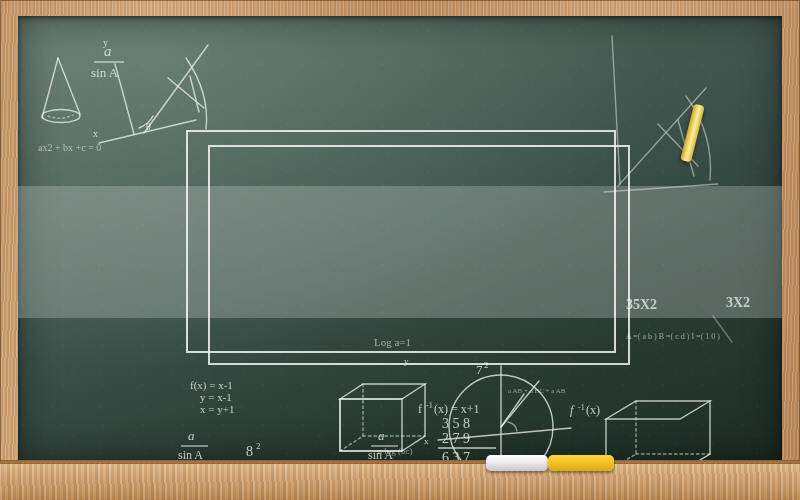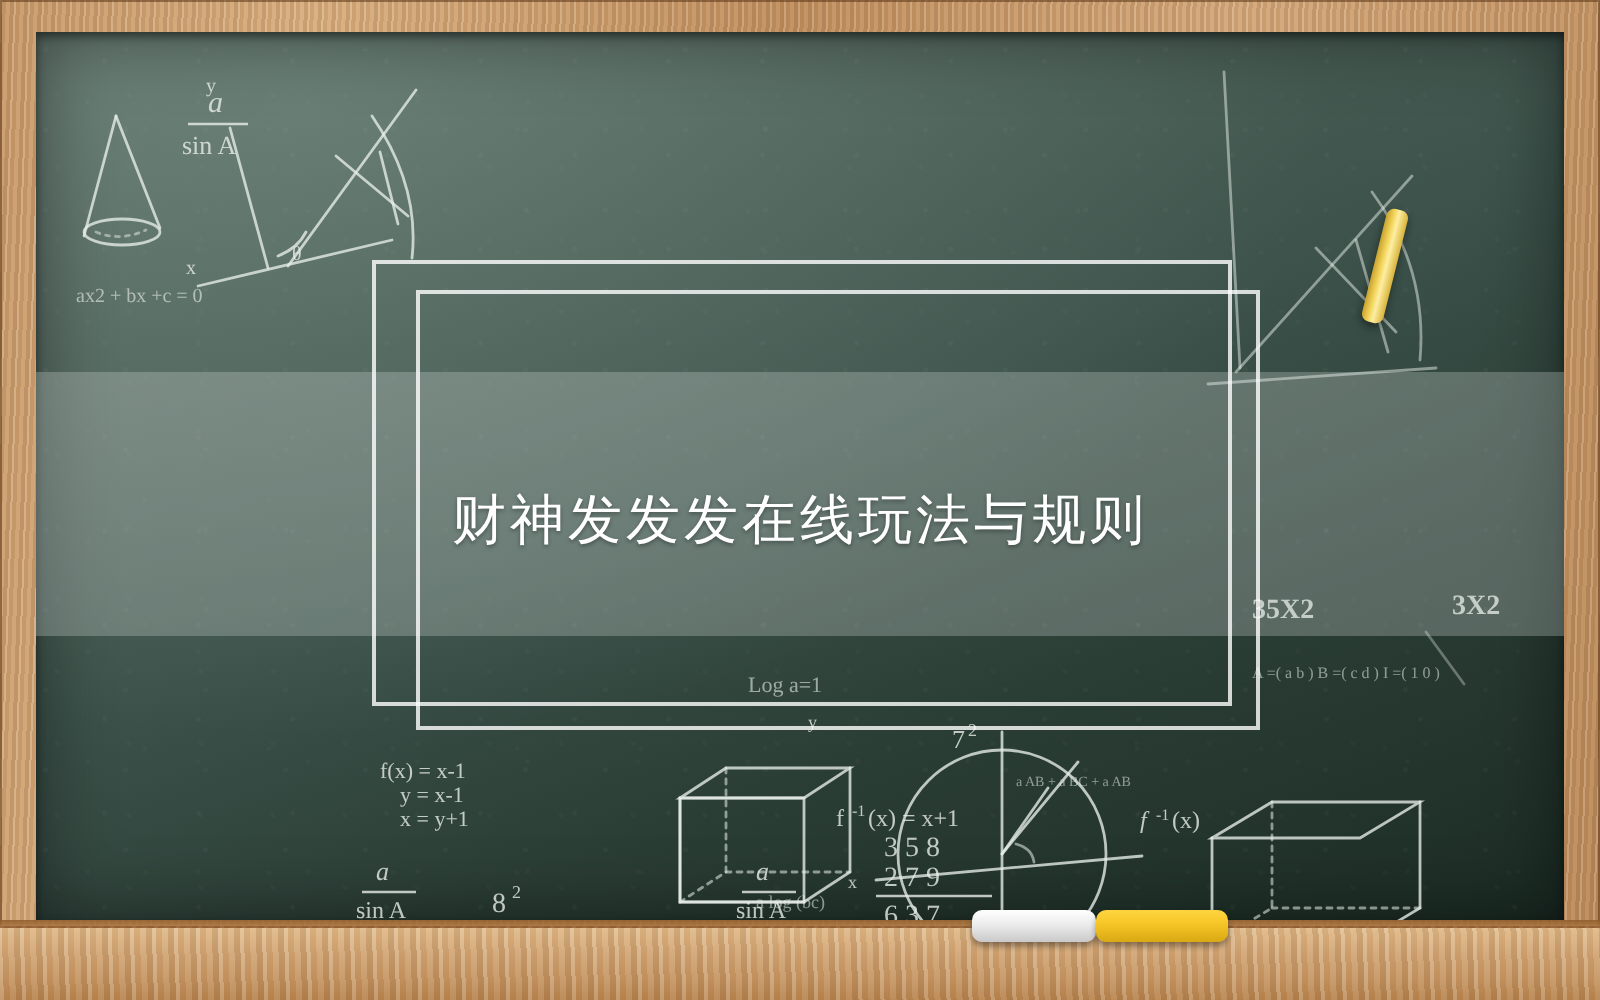--- a/index.html
+++ b/index.html
@@ -242,21 +242,20 @@
           </g>
         </g>
       </svg>
     </div>
 
     <div class="band"></div>
 
     <div class="rect rect-outer"></div>
     <div class="rect rect-inner"></div>
 
-    <div class="title">财神发发发在线玩法与规则</div>
 
     <div class="chalk-stick chalk-yellow-top"></div>
   </div>
 
   <div class="tray-lip"></div>
   <div class="tray"></div>
 
   <div class="chalk-stick chalk-white-tray"></div>
   <div class="chalk-stick chalk-yellow-tray"></div>
 

